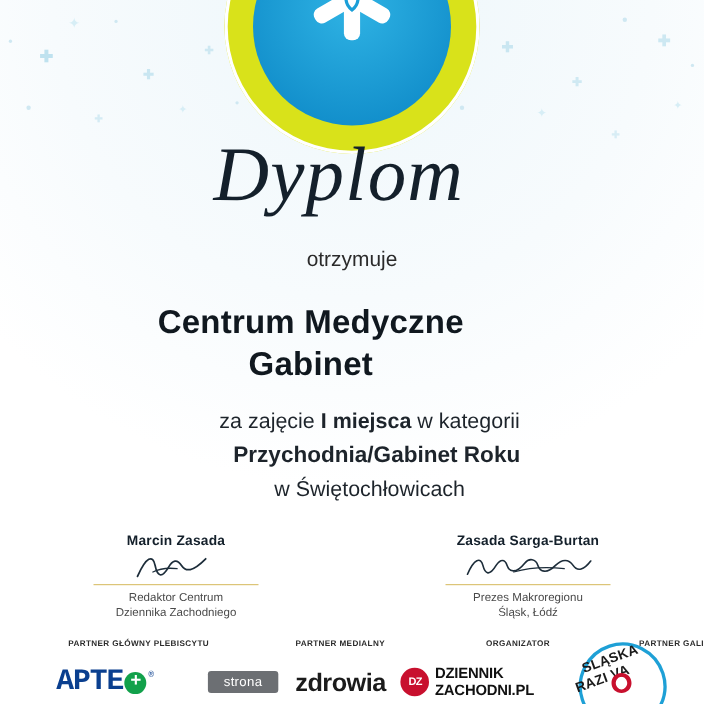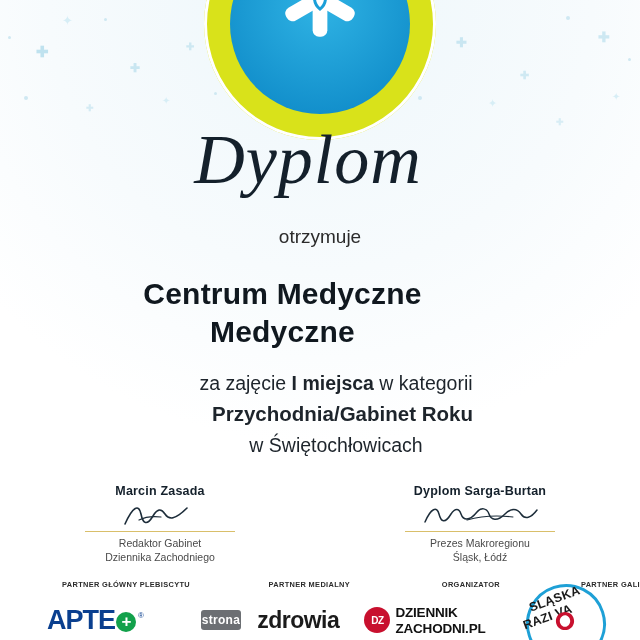--- a/index.html
+++ b/index.html
@@ -221,21 +221,21 @@
   .lc3 { width: 150px; }
   .lc4 { width: 140px; position: relative; }
 
   
   .apteo {
     font-size: 27px;
     font-weight: 700;
     color: #0a3f8f;
     letter-spacing: -1px;
     position: relative;
-    font-family: Liberation Sans, sans-serif;
+    font-family: Liberation Mono, monospace;
   }
   .apteo .plus {
     display: inline-block;
     width: 20px;
     height: 20px;
     background: #12a14b;
     border-radius: 50%;
     color: #fff;
     font-size: 17px;
     line-height: 20px;
@@ -254,22 +254,22 @@
   
   .sz {
     display: flex;
     align-items: center;
     font-size: 20px;
   }
   .sz .strona {
     background: #6c6f73;
     color: #fff;
     font-size: 12px;
-    font-weight: 700;
-    padding: 3px 1px;
+    font-weight: 400;
+    padding: 3px 14px;
     border-radius: 3px;
     letter-spacing: 0.3px;
   }
   .sz .zdrowia {
     color: #1b1b1b;
     font-weight: 700;
     font-size: 23px;
     margin-left: 16px;
     letter-spacing: -0.5px;
   }
@@ -419,46 +419,46 @@
       
     </div>
   </div>
 
   <div class="title">Dyplom</div>
 
   <div class="awardedto">otrzymuje</div>
 
   <div class="recipient">
     <div>Centrum Medyczne</div>
-    <div>Medyczne</div>
+    <div>Gabinet</div>
   </div>
 
   <div class="reason">
     <div><span>za zajęcie </span><span class="b">I miejsca</span><span> w kategorii</span></div>
     <div class="line2">Przychodnia/Gabinet Roku</div>
     <div>w Świętochłowicach</div>
   </div>
 
   <div class="signatures">
 
     <div class="sig">
       <div class="sig-name">Marcin Zasada</div>
       <svg class="sig-scribble" width="130" height="30" viewBox="0 0 130 30">
         <path d="M30 24 C38 6 44 4 46 14 C48 24 52 26 58 16 C62 9 66 8 70 14 C74 20 80 20 92 8" fill="none" stroke="#1d2d3a" stroke-width="1.6" stroke-linecap="round"></path>
         <path d="M44 20 C50 17 58 16 66 17" fill="none" stroke="#1d2d3a" stroke-width="1.2" stroke-linecap="round"></path>
       </svg>
       <div class="sig-rule"></div>
       <div class="sig-role">
-        <div>Redaktor Gabinet</div>
+        <div>Redaktor Centrum</div>
         <div>Dziennika Zachodniego</div>
       </div>
     </div>
 
     <div class="sig">
-      <div class="sig-name">Dyplom Sarga-Burtan</div>
+      <div class="sig-name">Zasada Sarga-Burtan</div>
       <svg class="sig-scribble" width="150" height="30" viewBox="0 0 150 30">
         <path d="M20 22 C26 8 32 6 34 14 C36 22 40 24 46 14 C50 8 54 8 56 14 C58 20 64 22 72 12
                  C76 7 82 8 84 14 C86 20 92 22 100 14 C106 8 112 8 116 14 C120 20 126 18 132 10" fill="none" stroke="#1d2d3a" stroke-width="1.5" stroke-linecap="round"></path>
         <path d="M62 20 C76 16 92 15 108 17" fill="none" stroke="#1d2d3a" stroke-width="1.1" stroke-linecap="round"></path>
       </svg>
       <div class="sig-rule"></div>
       <div class="sig-role">
         <div>Prezes Makroregionu</div>
         <div>Śląsk, Łódź</div>
       </div>

